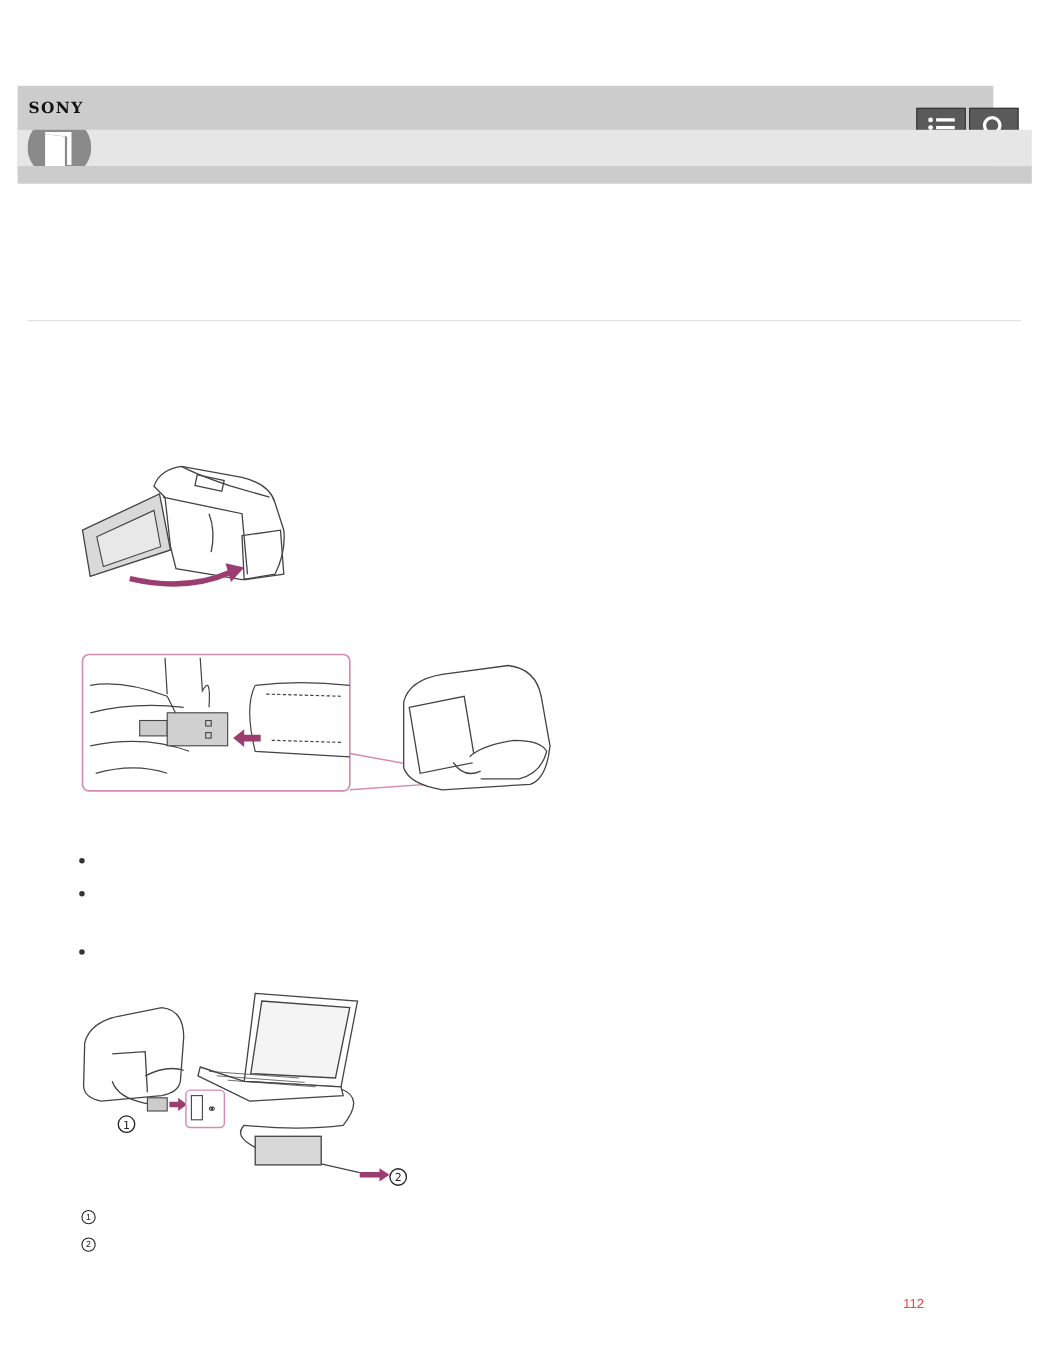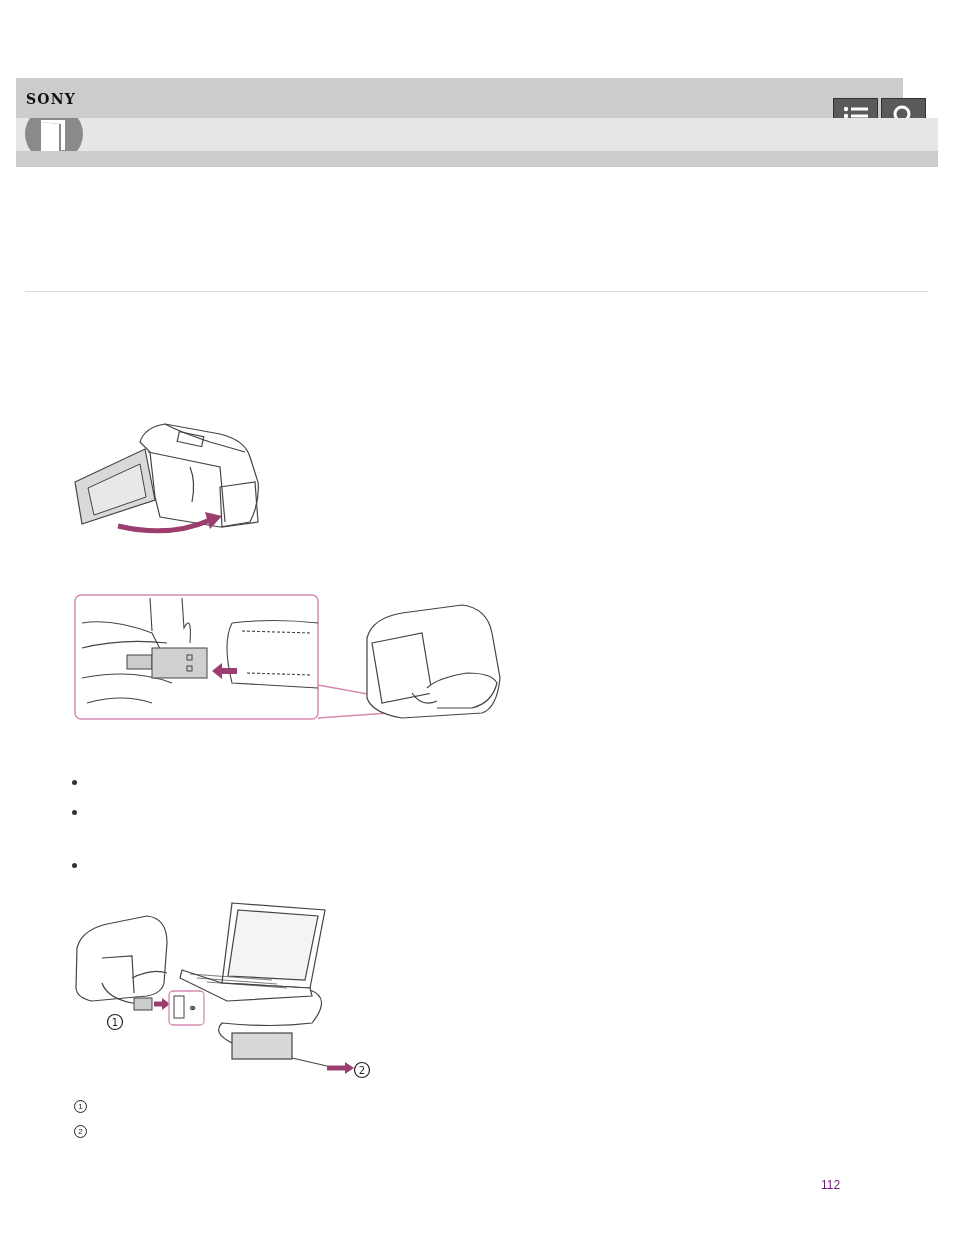--- a/index.html
+++ b/index.html
@@ -9,21 +9,21 @@
   .header-bot { position: absolute; left: 16px; top: 151px; width: 922px; height: 16px; background: #cccccc; }
   .logo { position: absolute; left: 10px; top: 13px; font-family: "DejaVu Serif", serif; font-weight: bold; font-size: 14px; letter-spacing: 1.2px; color: #111; }
   .hbtn { position: absolute; top: 20px; width: 45px; height: 35px; background: #5a5a5a; border: 1px solid #333; box-sizing: border-box; display: flex; align-items: center; justify-content: center; cursor: pointer; }
   .hbtn.toc { left: 817px; }
   .hbtn.search { left: 865px; }
   .book-icon { position: absolute; left: 9px; top: -6px; width: 58px; height: 44px; }
   .divider { position: absolute; left: 25px; top: 291px; width: 903px; height: 1px; background: #dddddd; }
   .fig { position: absolute; }
   .bullet { position: absolute; left: 72px; width: 5px; height: 5px; border-radius: 50%; background: #333; }
   .circ { position: absolute; left: 74px; width: 11px; height: 11px; border: 1px solid #222; border-radius: 50%; font-size: 8px; line-height: 11px; text-align: center; color: #222; }
-  .page-num { position: absolute; left: 821px; top: 1178px; font-size: 12px; color: #701a75; }
+  .page-num { position: absolute; left: 821px; top: 1178px; font-size: 12px; color: #ef4444; }
 </style>
 </head>
 <body>
 
 <div class="header-top">
   <div class="logo">SONY</div>
   <div class="hbtn toc">
     <svg width="26" height="22" viewBox="0 0 26 22">
       <circle cx="3" cy="4" r="2.2" fill="#fff"></circle>
       <circle cx="3" cy="11" r="2.2" fill="#fff"></circle>

